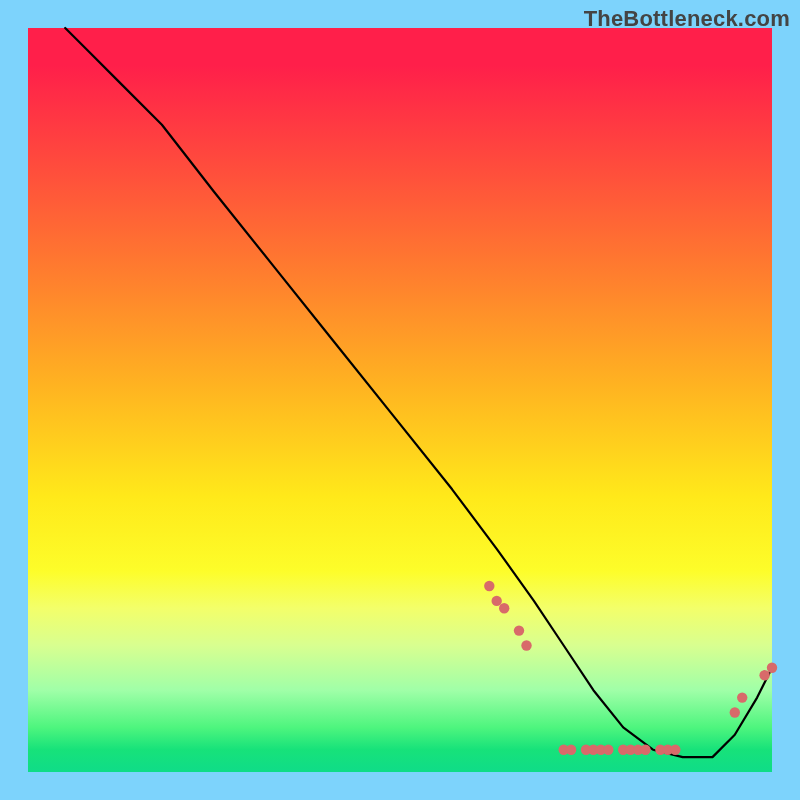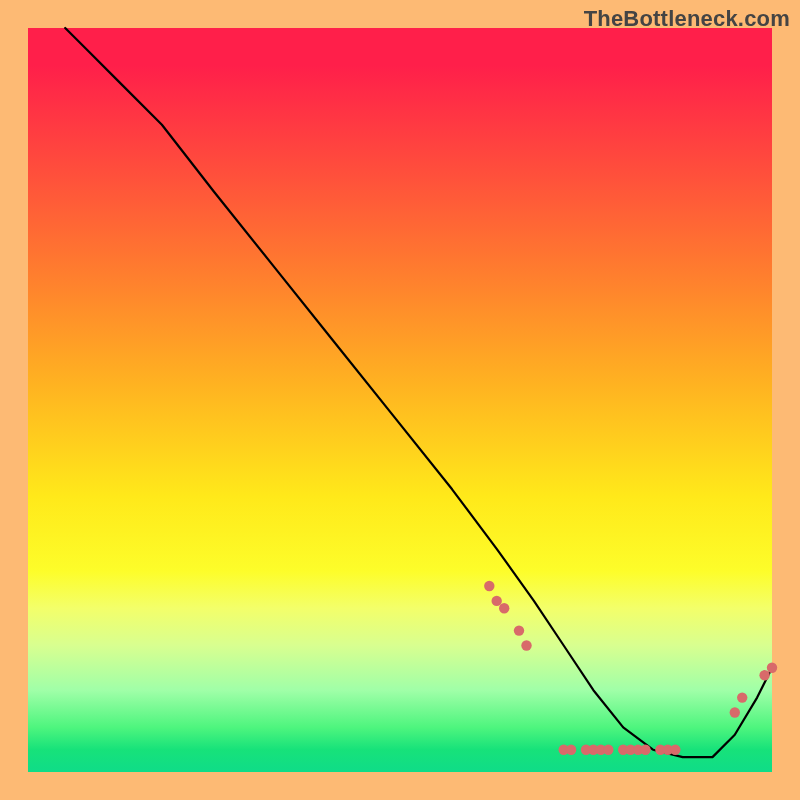--- a/index.html
+++ b/index.html
@@ -1,21 +1,21 @@
 <!DOCTYPE html>
 <html><head>
 <meta charset="utf-8">
 <style>
   * { margin: 0; padding: 0; box-sizing: border-box; }
   html, body { width: 800px; height: 800px; background: #000; overflow: hidden; }
   .outer {
     position: relative;
     width: 800px;
     height: 800px;
-    background: #fdba74;
+    background: #7dd3fc;
   }
   .watermark {
     position: absolute;
     top: 6px;
     right: 10px;
     color: #444;
     font-family: Arial, Helvetica, sans-serif;
     font-size: 22px;
     font-weight: bold;
     letter-spacing: 0.2px;

